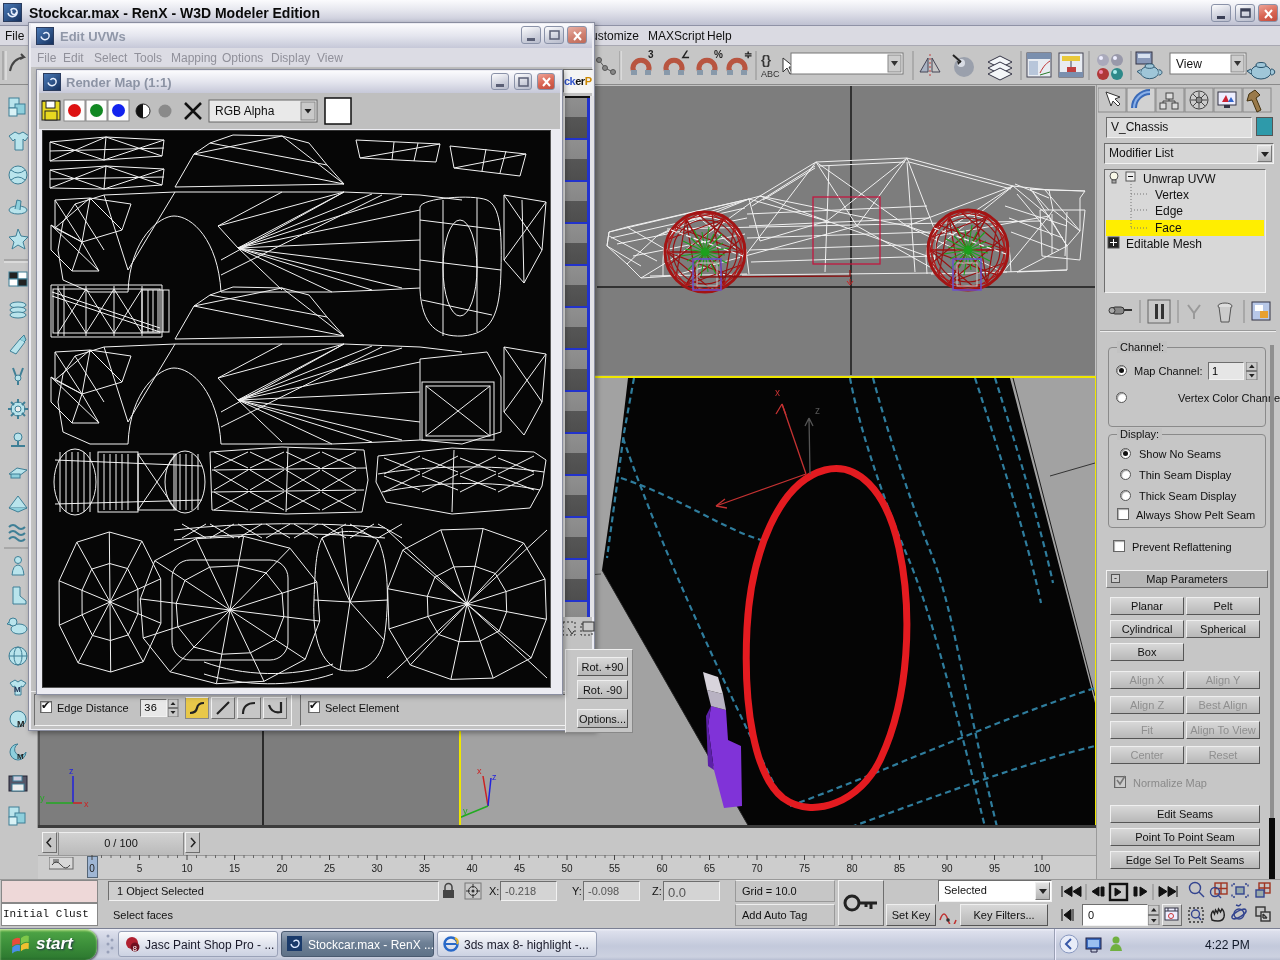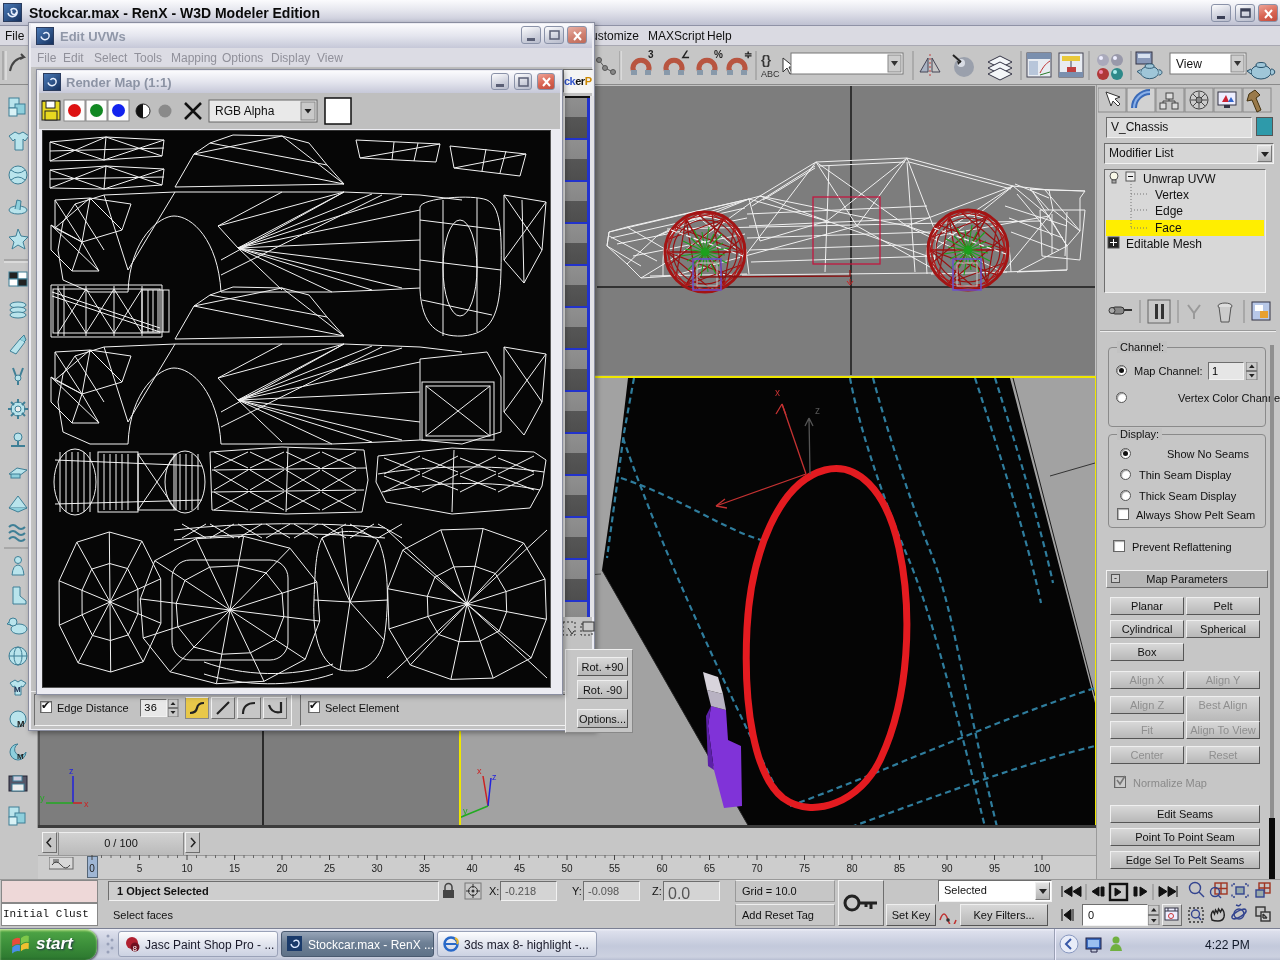--- a/index.html
+++ b/index.html
@@ -655,40 +655,40 @@
     <rect x="0" y="9.5" width="11" height="8.5" fill="#c9c9c9" stroke="#777"></rect>
     <path d="M3 6 l2.8 -3.5 l2.8 3.5 z" fill="#222"></path>
     <path d="M3 12 l2.8 3.5 l2.8 -3.5 z" fill="#222"></path>
   </svg>
 <div class="radio" style="left:1116px;top:392px;"></div>
 <div class="lbl" style="left:1178px;top:392px;">Vertex Color Channel</div>
 <div class="abs grp" style="left:1108px;top:434px;width:158px;height:94px;">
     <div class="grplbl">Display:</div>
   </div>
 <div class="radio sel" style="left:1120px;top:448px;"></div>
-<div class="lbl" style="left:1139px;top:448px;margin-left:28px;">Show No Seams</div>
+<div class="lbl" style="left:1139px;top:448px;">Show No Seams</div>
 <div class="radio" style="left:1120px;top:469px;"></div>
 <div class="lbl" style="left:1139px;top:469px;">Thin Seam Display</div>
 <div class="radio" style="left:1120px;top:490px;"></div>
 <div class="lbl" style="left:1139px;top:490px;">Thick Seam Display</div>
 <div class="check" style="left:1117px;top:508px;"></div>
 <div class="lbl" style="left:1136px;top:509px;">Always Show Pelt Seam</div>
 <div class="check" style="left:1113px;top:540px;"></div>
 <div class="lbl" style="left:1132px;top:541px;">Prevent Reflattening</div>
 <div class="abs raised" style="left:1106px;top:570px;width:162px;height:18px;background:#b6b6b6;text-align:center;font-size:11px;color:#111;padding-top:2px;">Map Parameters</div>
 <div class="abs" style="left:1111px;top:574px;width:9px;height:9px;border:1px solid #555;background:#ccc;font-size:9px;line-height:7px;text-align:center;color:#111;">-</div>
 <div class="abs btn" style="left:1110px;top:597px;width:74px;height:18px;line-height:17px;">Planar</div>
 <div class="abs btn" style="left:1186px;top:597px;width:74px;height:18px;line-height:17px;">Pelt</div>
 <div class="abs btn" style="left:1110px;top:620px;width:74px;height:18px;line-height:17px;">Cylindrical</div>
 <div class="abs btn" style="left:1186px;top:620px;width:74px;height:18px;line-height:17px;">Spherical</div>
 <div class="abs btn" style="left:1110px;top:643px;width:74px;height:18px;line-height:17px;">Box</div>
 <div class="abs btn dis" style="left:1110px;top:671px;width:74px;height:18px;line-height:17px;">Align X</div>
 <div class="abs btn dis" style="left:1186px;top:671px;width:74px;height:18px;line-height:17px;">Align Y</div>
 <div class="abs btn dis" style="left:1110px;top:696px;width:74px;height:18px;line-height:17px;">Align Z</div>
-<div class="abs btn dis" style="left:1186px;top:696px;width:74px;height:26px;line-height:17px;">Best Align</div>
+<div class="abs btn dis" style="left:1186px;top:696px;width:74px;height:18px;line-height:17px;">Best Align</div>
 <div class="abs btn dis" style="left:1110px;top:721px;width:74px;height:18px;line-height:17px;">Fit</div>
 <div class="abs btn dis" style="left:1186px;top:721px;width:74px;height:18px;line-height:17px;">Align To View</div>
 <div class="abs btn dis" style="left:1110px;top:746px;width:74px;height:18px;line-height:17px;">Center</div>
 <div class="abs btn dis" style="left:1186px;top:746px;width:74px;height:18px;line-height:17px;">Reset</div>
 <div class="check" style="left:1114px;top:776px;background:#ccc;"></div>
 <svg class="abs" style="left:1114px;top:773px;" width="14" height="14">
     <path d="M3 7 l3 4 l5 -8" stroke="#777" stroke-width="1.6" fill="none"></path>
   </svg>
 <div class="lbl" style="left:1133px;top:777px;color:#8a8a8a;">Normalize Map</div>
 <div class="abs btn" style="left:1110px;top:805px;width:150px;height:18px;line-height:17px;">Edit Seams</div>
@@ -832,45 +832,45 @@
     <text x="1004.0" y="17" font-size="10" fill="#222" text-anchor="middle">100</text>
   </svg>
 <svg class="abs" style="left:49px;top:857px;" width="26" height="16">
     <rect x="0" y="0" width="24" height="12" fill="#d8d8d8" stroke="#666"></rect>
     <path d="M3 8 q4 -6 9 0 t9 0" stroke="#444" fill="none"></path>
     <path d="M4 3 h6 M4 5 h6" stroke="#444"></path>
   </svg>
 <div class="abs" style="left:0;top:879px;width:1280px;height:1px;background:#999;"></div>
 <div class="abs" style="left:1px;top:880px;width:97px;height:23px;background:#eed8d8;border:1px solid #888;"></div>
 <div class="abs" style="left:1px;top:903px;width:97px;height:23px;background:#ffffff;border:1px solid #888;font-family:'Liberation Mono',monospace;font-size:11px;color:#111;padding:4px 1px 0 1px;white-space:nowrap;overflow:hidden;">Initial Clust</div>
-<div class="abs sunken" style="left:108px;top:881px;width:331px;height:20px;background:#cecece;font-weight:bold;">
+<div class="abs sunken" style="left:108px;top:881px;width:331px;height:20px;background:#cecece;">
     <span style="position:absolute;left:8px;top:3px;font-size:11px;color:#111;">1 Object Selected</span>
   </div>
 <svg class="abs" style="left:441px;top:881px;" width="46" height="20">
     <rect x="2" y="9" width="11" height="8" fill="#444"></rect>
     <path d="M4 9 v-3 a3.5 3.5 0 0 1 7 0 v3" stroke="#444" fill="none" stroke-width="1.5"></path>
     <rect x="24" y="2" width="16" height="16" fill="#c9c9c9" stroke="#777"></rect>
     <circle cx="32" cy="10" r="4.5" fill="none" stroke="#333"></circle>
     <circle cx="32" cy="10" r="1.5" fill="#333"></circle>
     <path d="M32 3 v4 M32 13 v4 M25 10 h4 M35 10 h4" stroke="#333"></path>
   </svg>
 <div class="lbl" style="left:489px;top:885px;">X:</div>
 <div class="abs sunken" style="left:500px;top:881px;width:57px;height:20px;background:#d4d4d4;">
     <span style="position:absolute;left:4px;top:3px;font-size:11px;color:#555;">-0.218</span>
   </div>
 <div class="lbl" style="left:572px;top:885px;">Y:</div>
 <div class="abs sunken" style="left:583px;top:881px;width:57px;height:20px;background:#d4d4d4;">
     <span style="position:absolute;left:4px;top:3px;font-size:11px;color:#555;">-0.098</span>
   </div>
 <div class="lbl" style="left:652px;top:885px;">Z:</div>
 <div class="abs sunken" style="left:663px;top:881px;width:57px;height:20px;background:#d4d4d4;">
-    <span style="position:absolute;left:4px;top:3px;font-size:16px;color:#555;">0.0</span>
+    <span style="position:absolute;left:4px;top:3px;font-size:13px;color:#555;">0.0</span>
   </div>
 <div class="abs" style="left:735px;top:880px;width:100px;height:22px;border:1px solid #999;border-top-color:#eee;font-size:11px;color:#111;padding:4px 0 0 6px;">Grid = 10.0</div>
-<div class="abs" style="left:735px;top:904px;width:100px;height:22px;border:1px solid #999;border-top-color:#eee;font-size:11px;color:#111;padding:4px 0 0 6px;">Add Reset Tag</div>
+<div class="abs" style="left:735px;top:904px;width:100px;height:22px;border:1px solid #999;border-top-color:#eee;font-size:11px;color:#111;padding:4px 0 0 6px;">Add Auto Tag</div>
 <div class="abs raised" style="left:838px;top:880px;width:46px;height:46px;background:#c9c9c9;"><svg width="44" height="44">
       <circle cx="13" cy="22" r="7" fill="none" stroke="#222" stroke-width="3"></circle>
       <path d="M20 22 h18 m-6 0 v6 m-5 -6 v4" stroke="#222" stroke-width="3" fill="none"></path>
     </svg></div>
 <div class="abs btn" style="left:886px;top:912px;width:71px;height:22px;line-height:21px;margin-top:36px;">Auto Key</div>
 <div class="abs btn" style="left:886px;top:904px;width:50px;height:22px;line-height:21px;">Set Key</div>
 <div class="abs sunken" style="left:938px;top:880px;width:114px;height:22px;background:#fff;">
     <span style="position:absolute;left:5px;top:3px;font-size:11px;color:#111;">Selected</span>
   </div>
 <div class="carrow" style="left:1035px;top:882px;width:15px;height:18px;"></div>

